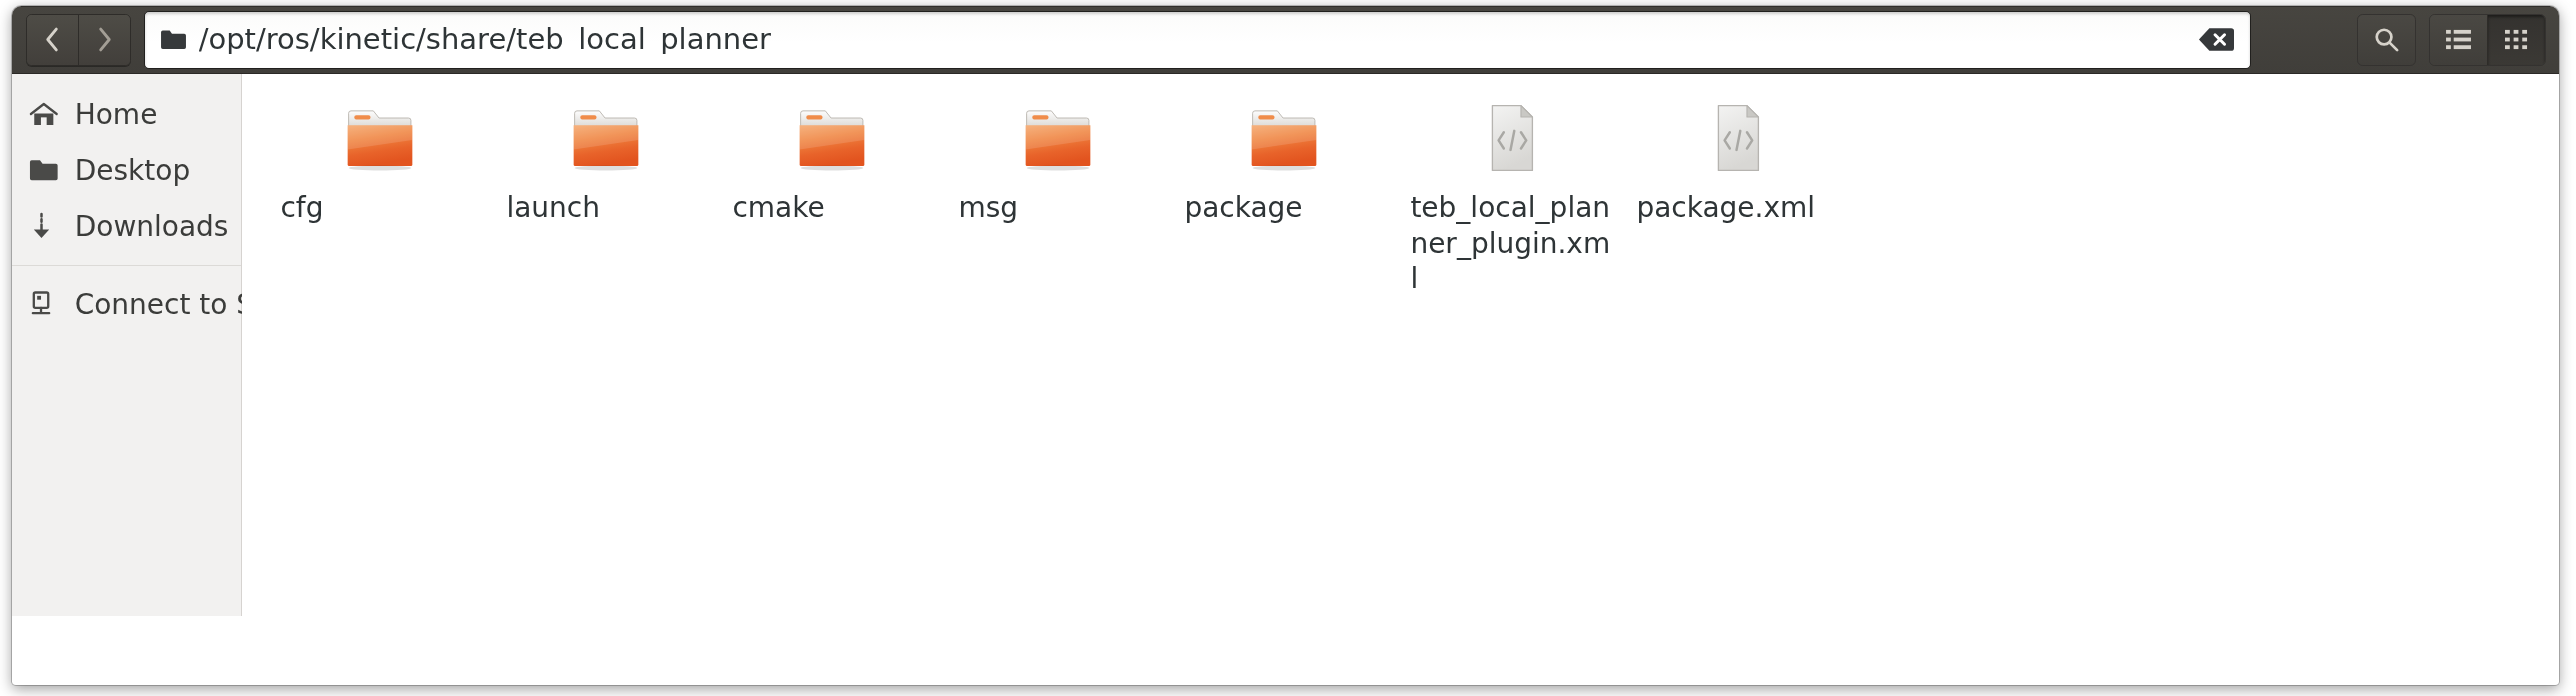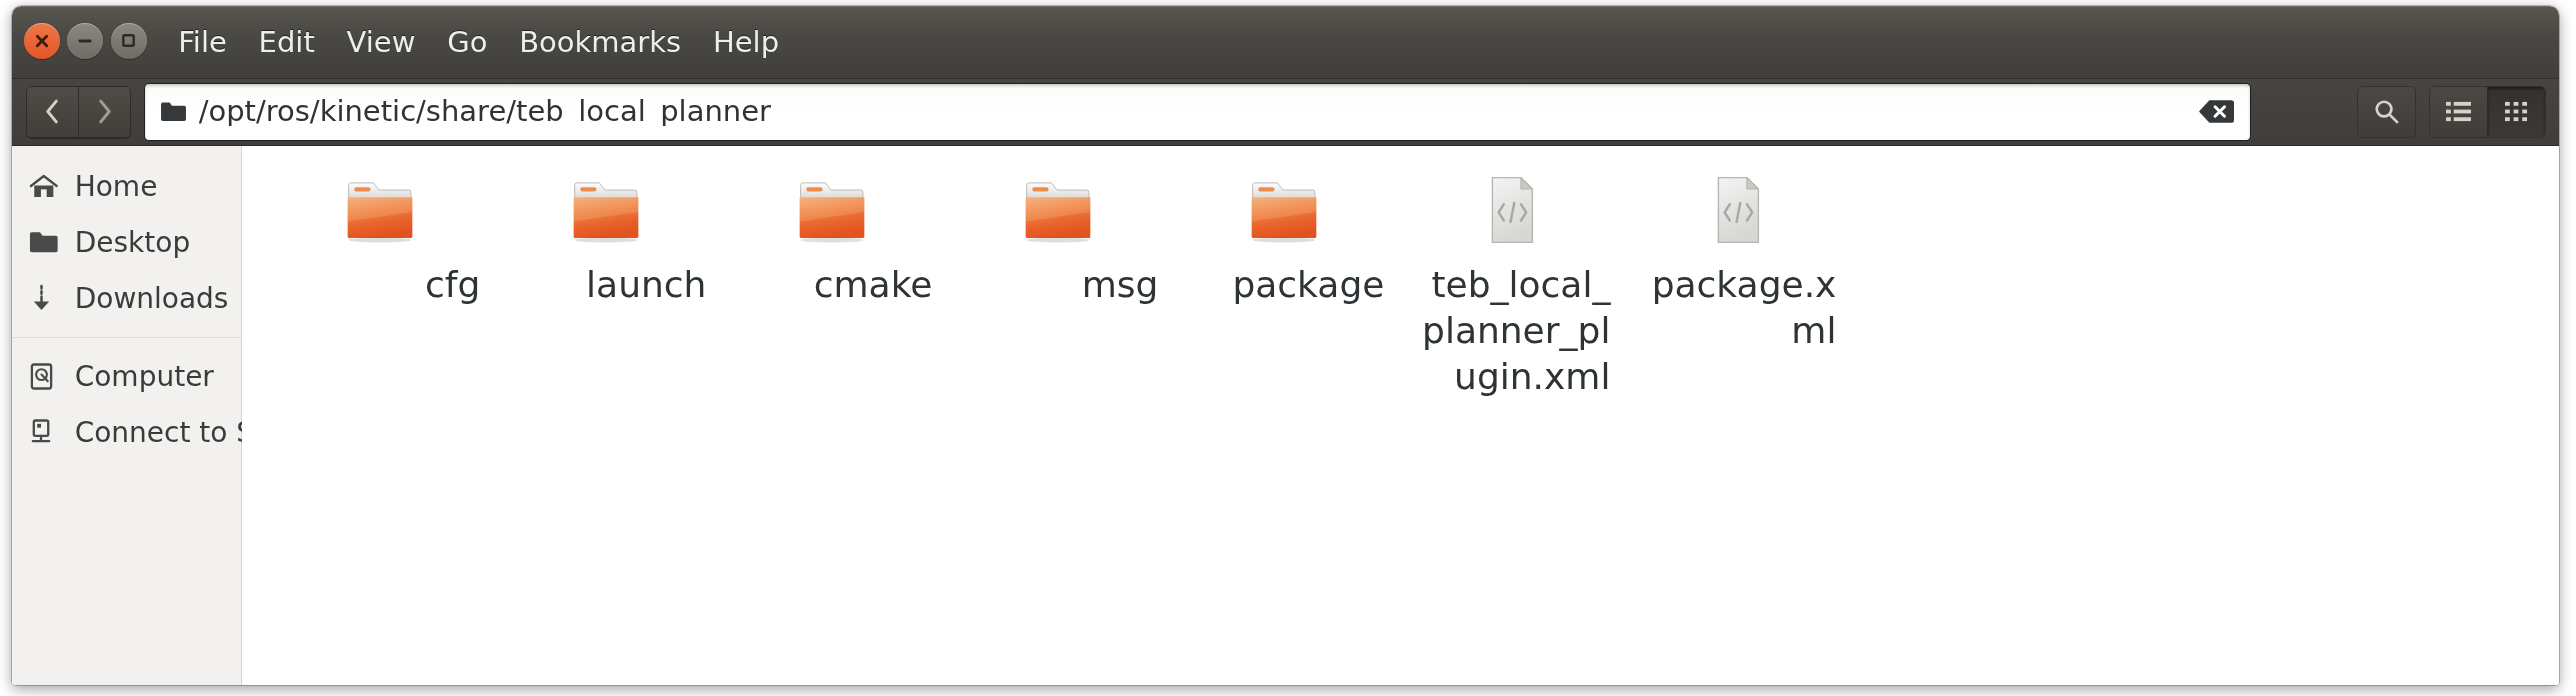--- a/index.html
+++ b/index.html
@@ -227,61 +227,32 @@
   }
   .item-icon {
     height: 80px;
     display: flex;
     align-items: flex-end;
     justify-content: center;
   }
   .item-label {
     margin-top: 11.4px;
     color: #2e3436;
-    font-size: 36px;
+    font-size: 28px;
     line-height: 1.28;
-    text-align: right;
+    text-align: left;
     width: 200px;
     word-break: break-word;
   }
 </style>
 </head>
 <body>
 
 <div class="window">
 
-  <div class="titlebar">
-
-    <div class="wincontrols">
-      <div class="wbtn close">
-        <svg width="16" height="16" viewBox="0 0 17 17">
-          <path d="M3.5 3.5 L13.5 13.5 M13.5 3.5 L3.5 13.5" stroke="#401c0a" stroke-width="3" stroke-linecap="round" fill="none"></path>
-        </svg>
-      </div>
-      <div class="wbtn min">
-        <svg width="18" height="16" viewBox="0 0 19 17">
-          <path d="M4 8.5 L15 8.5" stroke="#2c2a26" stroke-width="3" stroke-linecap="round" fill="none"></path>
-        </svg>
-      </div>
-      <div class="wbtn max">
-        <svg width="17" height="17" viewBox="0 0 18 18">
-          <rect x="3.5" y="3.5" width="11" height="11" rx="1.5" stroke="#2c2a26" stroke-width="2.6" fill="none"></rect>
-        </svg>
-      </div>
-    </div>
-
-    <div class="menubar">
-      <div class="menuitem">File</div>
-      <div class="menuitem">Edit</div>
-      <div class="menuitem">View</div>
-      <div class="menuitem">Go</div>
-      <div class="menuitem">Bookmarks</div>
-      <div class="menuitem">Help</div>
-    </div>
-  </div>
 
   <div class="toolbar">
 
     <div class="navgroup">
       <div class="navbtn">
         <svg width="19" height="29" viewBox="0 0 20 30">
           <path d="M14 4 L5 15 L14 26" stroke="#d6d2ca" stroke-width="3" fill="none" stroke-linecap="round" stroke-linejoin="round"></path>
         </svg>
       </div>
       <div class="navbtn">
@@ -378,30 +349,20 @@
             <path d="M5 18 L13 27 L21 18 Z" fill="#4a4a48"></path>
           </svg>
         </span>
         <span class="sb-label">Downloads</span>
       </div>
 
 
 
       <div class="sb-sep"></div>
 
-      <div class="sb-item">
-        <span class="sb-icon">
-          <svg width="25" height="29" viewBox="0 0 26 30">
-            <rect x="3" y="2.5" width="20" height="25" rx="2" stroke="#4a4a48" stroke-width="2.4" fill="none"></rect>
-            <circle cx="13" cy="13" r="5.6" stroke="#4a4a48" stroke-width="2.2" fill="none"></circle>
-            <path d="M13 13 L19.5 20" stroke="#4a4a48" stroke-width="2.2" stroke-linecap="round"></path>
-          </svg>
-        </span>
-        <span class="sb-label">Computer</span>
-      </div>
 
       <div class="sb-item">
         <span class="sb-icon">
           <svg width="25" height="29" viewBox="0 0 26 30">
             <rect x="5" y="2.5" width="15" height="16" rx="1.6" stroke="#4a4a48" stroke-width="2.4" fill="none"></rect>
             <rect x="8.5" y="6" width="4" height="4" fill="#4a4a48"></rect>
             <path d="M12.5 18.5 L12.5 24 M4 24 L21 24" stroke="#4a4a48" stroke-width="2.4" stroke-linecap="round"></path>
           </svg>
         </span>
         <span class="sb-label">Connect to Server</span>

